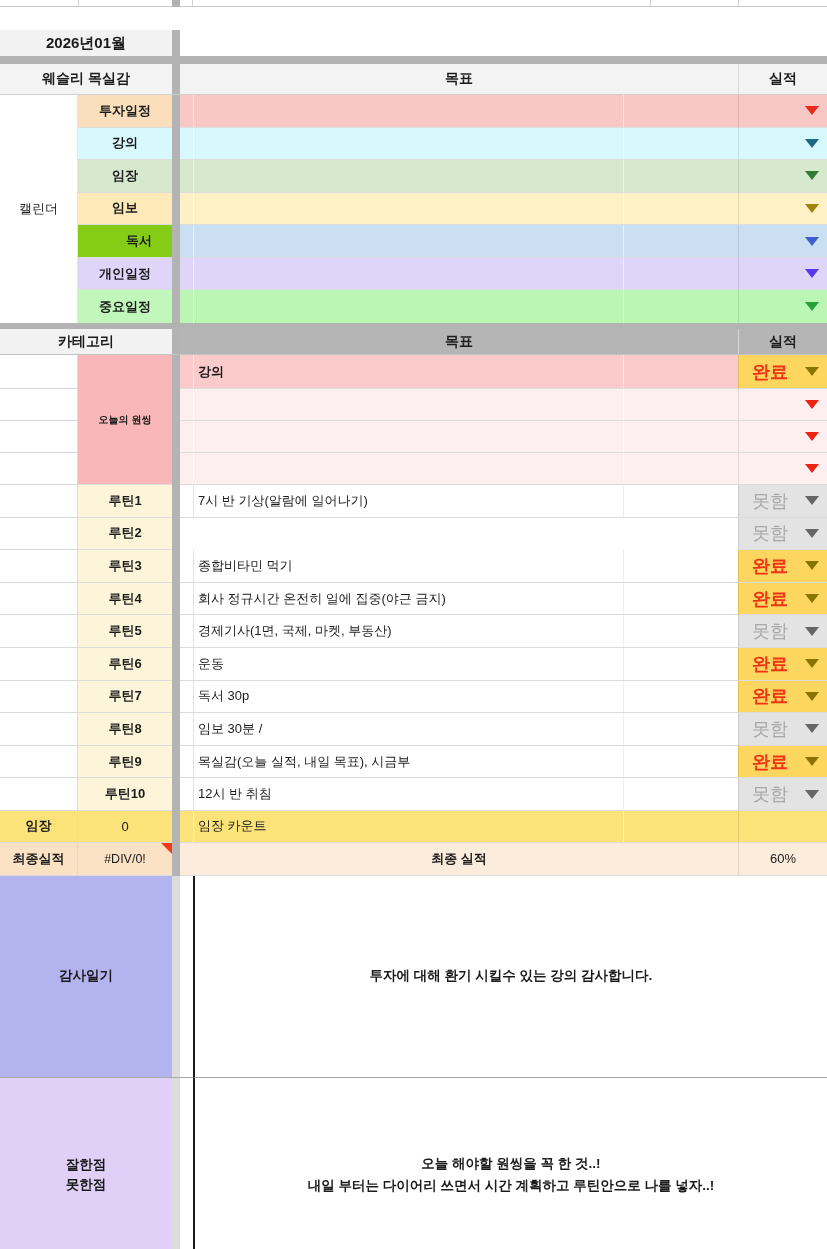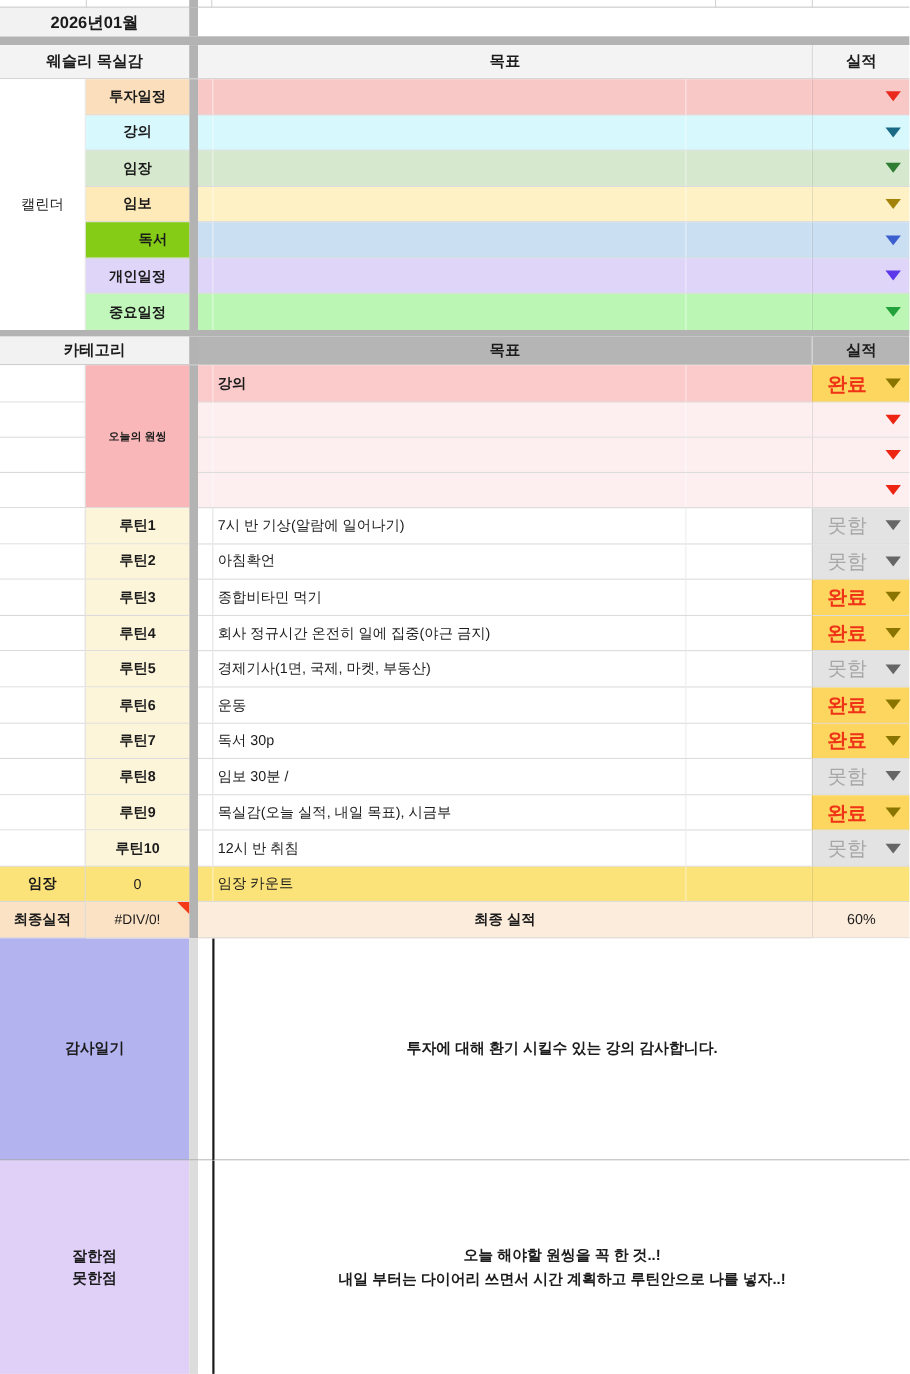--- a/index.html
+++ b/index.html
@@ -11,21 +11,21 @@
   .band { width:827px; background:#b3b3b3; }
   .band.h8 { height:8px; } .band.h6 { height:6px; }
   .bold { font-weight:700; }
 
   
   .sliver { position:relative; height:7px; background:#fff; border-bottom:1px solid #c9c9c9; }
   .sliver .vl { position:absolute; top:0; width:1px; height:7px; background:#d2d2d2; }
   .sliver .gp { position:absolute; top:0; left:172px; width:8px; height:7px; background:#b3b3b3; }
 
   
-  .rowdate { display:grid; grid-template-columns:172px 8px 647px; height:26px; }
+  .rowdate { display:grid; grid-template-columns:172px 8px 647px; height:26px;margin-top:23px; }
   .rowdate .month { background:#f2f2f2; display:flex; align-items:center; justify-content:center;
                     font-weight:700; font-size:15px; }
   .rowdate .gapc { background:#b3b3b3; }
   .rowdate .datec { background:#f2f2f2; display:flex; align-items:center; padding-left:243px;
                     font-weight:700; font-size:15px; }
 
   
   .hdr { display:grid; grid-template-columns:172px 8px 558px 89px; }
   .hdr1 { height:31px; border-bottom:1px solid #cfcfcf; }
   .hdr2 { height:26px; border-bottom:1px solid #c4c4c4; }
@@ -229,23 +229,20 @@
     <div class="goal lines-gray r5">
         <span class="gtext">7시 반 기상(알람에 일어나기)</span>
       </div>
     <div class="st r5" style="background-color: rgb(227, 227, 227);">
         <span class="sttext" style="color: rgb(169, 167, 167);">못함</span>
         <span class="arrow" style="border-top-color: rgb(102, 102, 102);"></span>
       </div>
 
     <div class="acell r6"></div>
     <div class="rlab r6" style="background-color: rgb(253, 245, 217);">루틴2</div>
-    <div class="goal lines-gray r6">
-        <span class="gtext">아침확언</span>
-      </div>
     <div class="st r6" style="background-color: rgb(227, 227, 227);">
         <span class="sttext" style="color: rgb(169, 167, 167);">못함</span>
         <span class="arrow" style="border-top-color: rgb(102, 102, 102);"></span>
       </div>
 
     <div class="acell r7"></div>
     <div class="rlab r7" style="background-color: rgb(253, 245, 217);">루틴3</div>
     <div class="goal lines-gray r7">
         <span class="gtext">종합비타민 먹기</span>
       </div>

